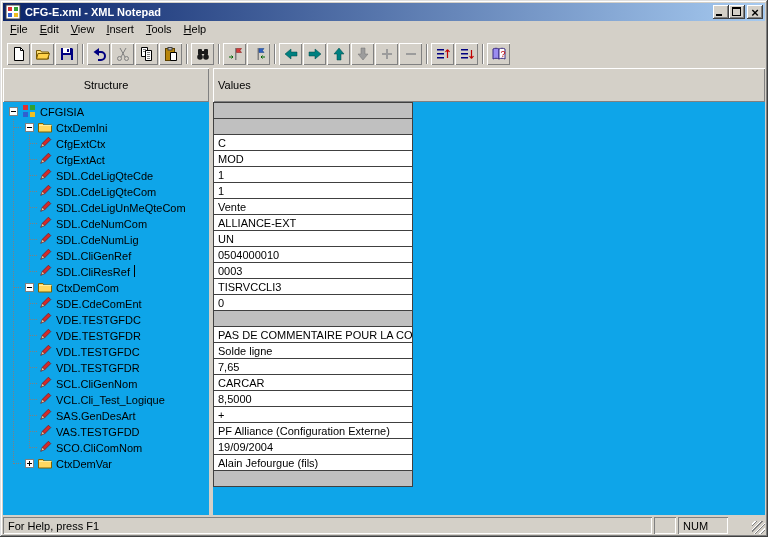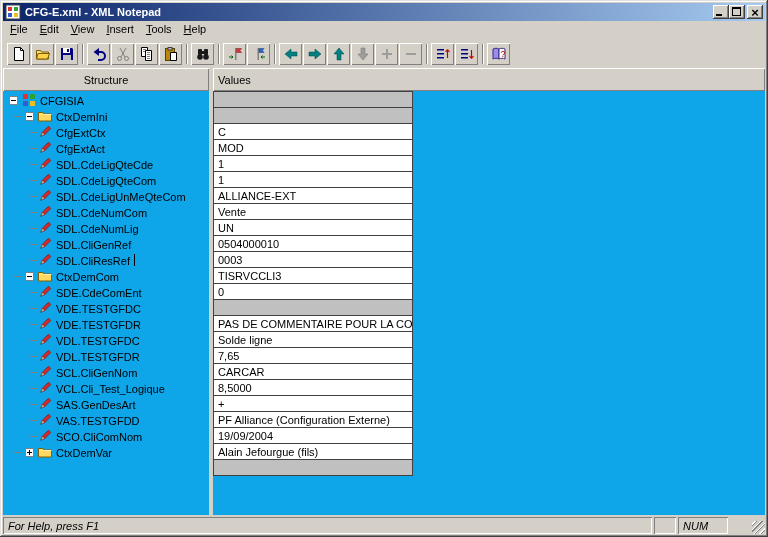--- a/index.html
+++ b/index.html
@@ -31,21 +31,21 @@
     box-shadow:inset 1px 1px #fff, inset -1px -1px #808080;}
   .tb-ico{width:16px;height:16px;display:flex;align-items:center;justify-content:center;}
   .tb-sep{width:2px;height:20px;flex:none;margin:0 3px;box-shadow:inset 1px 0 #808080, inset -1px 0 #fff;}
 
   
   .main{flex:1;display:flex;min-height:0;}
   .pane{display:flex;flex-direction:column;min-width:0;}
   .pane.left{width:206px;flex:none;}
   .splitter{width:4px;flex:none;background:#d4d0c8;}
   .pane.right{flex:1;}
-  .pane-header{height:23px;flex:none;background:#d4d0c8;font-size:11px;display:flex;align-items:center;padding:0 5px;
+  .pane-header{height:34px;flex:none;background:#d4d0c8;font-size:11px;display:flex;align-items:center;padding:0 5px;
     box-shadow:inset 1px 1px #fff, inset -1px -1px #808080;}
   .structure-header{justify-content:center;}
   .pane-body{flex:1;background:#0ea5e9;overflow:hidden;position:relative;}
   .pane-body.tree{padding:1px 0 0 2px;}
 
   
   .trow{height:16px;display:flex;align-items:center;font-size:11px;white-space:nowrap;}
   .tcell{width:16px;height:16px;flex:none;position:relative;}
   .g-v::before,.g-t::before{content:"";position:absolute;left:8px;top:0;height:16px;width:1px;
     background-image:repeating-linear-gradient(to bottom,#808080 0 1px,transparent 1px 2px);}
@@ -62,21 +62,21 @@
   .caret{width:1px;height:12px;background:#000;margin-left:1px;flex:none;}
 
   
   .vcell,.vgray{width:200px;height:17px;margin-top:-1px;border:1px solid #404040;}
   .pane-body.values > :first-child{margin-top:0;}
   .vcell{background:#fff;font-size:11px;display:flex;align-items:center;padding:0 4px;white-space:nowrap;overflow:hidden;color:#000;}
   .vgray{background:#c0c0c0;}
 
   
   .statusbar{height:19px;flex:none;display:flex;align-items:stretch;gap:2px;padding-top:2px;font-size:11px;}
-  .sb-panel{box-shadow:inset 1px 1px #808080, inset -1px -1px #fff;display:flex;align-items:center;padding:0 5px;color:#000;font-style:italic;}
+  .sb-panel{box-shadow:inset 1px 1px #808080, inset -1px -1px #fff;display:flex;align-items:center;padding:0 5px;color:#000;}
   .sb-main{flex:1;}
   .sb-small{width:22px;flex:none;}
   .sb-num{width:50px;flex:none;}
   .sb-gap{width:20px;flex:none;}
   .sb-grip{width:13px;height:13px;align-self:flex-end;flex:none;
     background:repeating-linear-gradient(135deg,transparent 0 2px,#fff 2px 3px,#808080 3px 4px);}
 </style>
 </head>
 <body>
 
@@ -618,22 +618,22 @@
     <div class="splitter"></div>
     <div class="pane right">
       <div class="pane-header values-header">Values</div>
       <div class="pane-body values">
           <div class="vgray"></div>
           <div class="vgray"></div>
           <div class="vcell">C</div>
           <div class="vcell">MOD</div>
           <div class="vcell">1</div>
           <div class="vcell">1</div>
+          <div class="vcell">Vente</div>
           <div class="vcell">ALLIANCE-EXT</div>
-          <div class="vcell">Vente</div>
           <div class="vcell">UN</div>
           <div class="vcell">0504000010</div>
           <div class="vcell">0003</div>
           <div class="vcell">TISRVCCLI3</div>
           <div class="vcell">0</div>
           <div class="vgray"></div>
           <div class="vcell">PAS DE COMMENTAIRE POUR LA CO...</div>
           <div class="vcell">Solde ligne</div>
           <div class="vcell">7,65</div>
           <div class="vcell">CARCAR</div>

